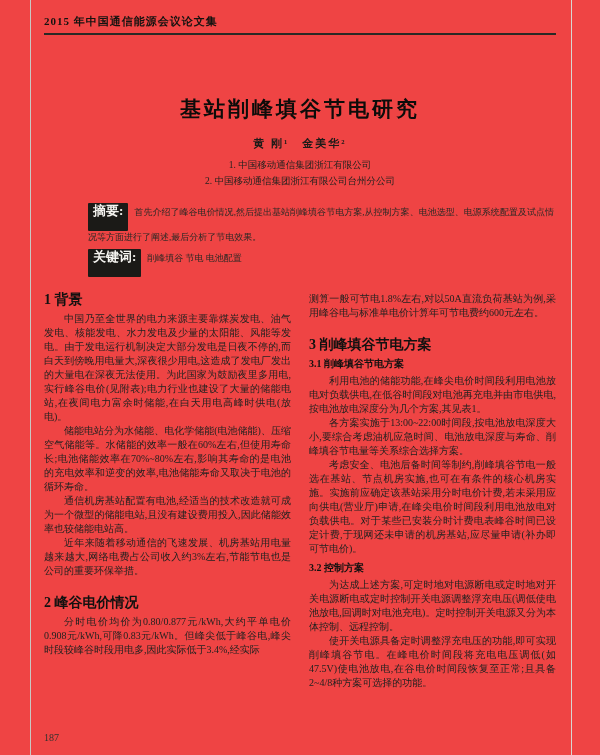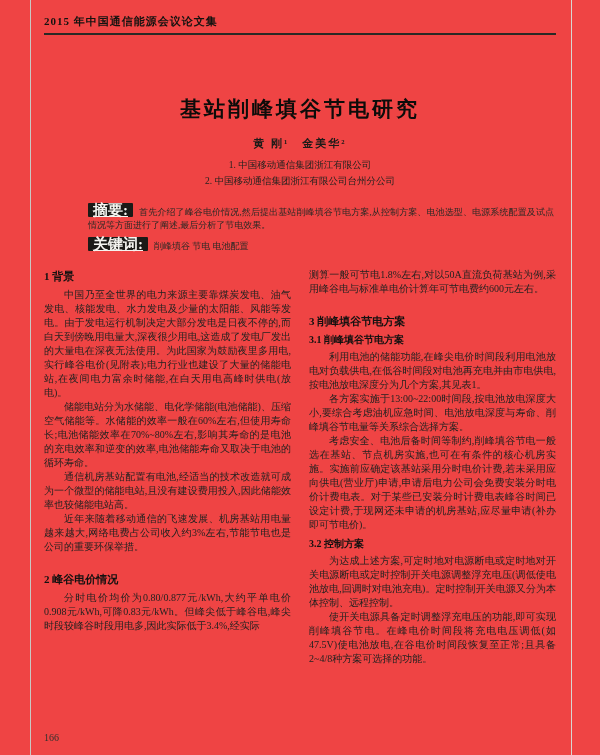--- a/index.html
+++ b/index.html
@@ -20,26 +20,26 @@
   .proceedings { font-weight: bold; font-size: 11px; letter-spacing: 1px; color: #141310; }
   .header-rule { height: 2px; background: #2a2925; margin-top: 4px; }
 
   .title { margin: 60px 0 0; text-align: center; font-size: 21px; font-weight: 900; letter-spacing: 3px; color: #0d0c0a; }
   .authors { margin-top: 13px; text-align: center; font-size: 11px; font-weight: bold; letter-spacing: 2px; }
   .affil { text-align: center; font-size: 9.5px; color: #23221f; }
   .affil1 { margin-top: 8px; }
   .affil2 { margin-top: 3px; }
 
   .abstract { margin-top: 15px; padding-left: 44px; padding-right: 2px; font-size: 9px; line-height: 13px; text-align: justify; color: #2a2925; }
-  .badge { display: inline-block; background: #1b1a17; color: #f5f4f0; font-weight: bold; padding: 1px 5px 0; margin-right: 6px; border-radius: 1px; font-size: 15px; text-decoration: underline; }
+  .badge { display: inline-block; background: #1b1a17; color: #f5f4f0; font-weight: bold; padding: 1px 5px 14px; margin-right: 6px; border-radius: 1px; font-size: 13px; }
   .kw-row { margin-top: 5px; }
 
   .columns { display: flex; gap: 18px; margin-top: 15px; height: 452px; overflow: hidden; }
   .col { flex: 1; min-width: 0; font-size: 10px; line-height: 14px; text-align: justify; color: #232220; }
-  .sec-heading { font-weight: bold; font-size: 11px; margin: 18px 0 5px; color: #121110; }
+  .sec-heading { font-weight: bold; font-size: 14px; margin: 18px 0 5px; color: #121110; }
   .col .sec-heading.first { margin-top: 1px; }
   .sub-heading { font-weight: bold; font-size: 10px; margin: 5px 0 3px; color: #121110; }
   .para { margin: 0; text-indent: 2em; }
   .para.no-indent { text-indent: 0; }
 
   .page-number { position: absolute; left: 44px; bottom: 12px; font-size: 10px; color: #33322e; }
 </style>
 </head>
 <body>
 
@@ -76,23 +76,23 @@
         <div class="sec-heading">2 峰谷电价情况</div>
         <p class="para">分时电价均价为0.80/0.877元/kWh,大约平单电价0.908元/kWh,可降0.83元/kWh。但峰尖低于峰谷电,峰尖时段较峰谷时段用电多,因此实际低于3.4%,经实际</p>
       </div>
 
       <div class="col">
         <p class="para no-indent">测算一般可节电1.8%左右,对以50A直流负荷基站为例,采用峰谷电与标准单电价计算年可节电费约600元左右。</p>
         <div class="sec-heading">3 削峰填谷节电方案</div>
         <div class="sub-heading">3.1 削峰填谷节电方案</div>
         <p class="para">利用电池的储能功能,在峰尖电价时间段利用电池放电对负载供电,在低谷时间段对电池再充电并由市电供电,按电池放电深度分为几个方案,其见表1。</p>
         <p class="para">各方案实施于13:00~22:00时间段,按电池放电深度大小,要综合考虑油机应急时间、电池放电深度与寿命、削峰填谷节电量等关系综合选择方案。</p>
-        <p class="para">考虑安全、电池后备时间等制约,削峰填谷节电一般选在基站、节点机房实施,也可在有条件的核心机房实施。实施前应确定该基站采用分时电价计费,若未采用应向供电(营业厅)申请,申请后电力公司会免费安装分时电价计费电表。对于某些已安装分时计费电表峰谷时间已设定计费,于现网还未申请的机房基站,应尽量申请(补办即可节电价)。</p>
+        <p class="para">考虑安全、电池后备时间等制约,削峰填谷节电一般选在基站、节点机房实施,也可在有条件的核心机房实施。实施前应确定该基站采用分时电价计费,若未采用应向供电(营业厅)申请,在峰尖电价时间段利用电池放电对负载供电。对于某些已安装分时计费电表峰谷时间已设定计费,于现网还未申请的机房基站,应尽量申请(补办即可节电价)。</p>
         <div class="sub-heading">3.2 控制方案</div>
         <p class="para">为达成上述方案,可定时地对电源断电或定时地对开关电源断电或定时控制开关电源调整浮充电压(调低使电池放电,回调时对电池充电)。定时控制开关电源又分为本体控制、远程控制。</p>
         <p class="para">使开关电源具备定时调整浮充电压的功能,即可实现削峰填谷节电。在峰电价时间段将充电电压调低(如47.5V)使电池放电,在谷电价时间段恢复至正常;且具备2~4/8种方案可选择的功能。</p>
       </div>
 
     </div>
   </div>
 
-  <div class="page-number">166</div>
+  <div class="page-number">187</div>
 </div>
 
 </body></html>

